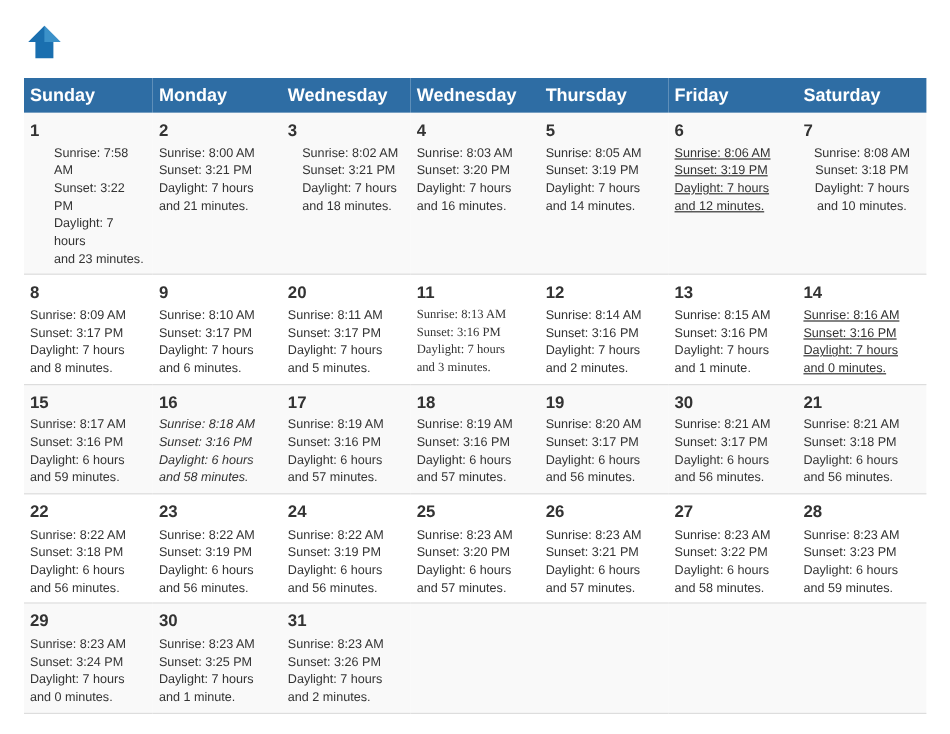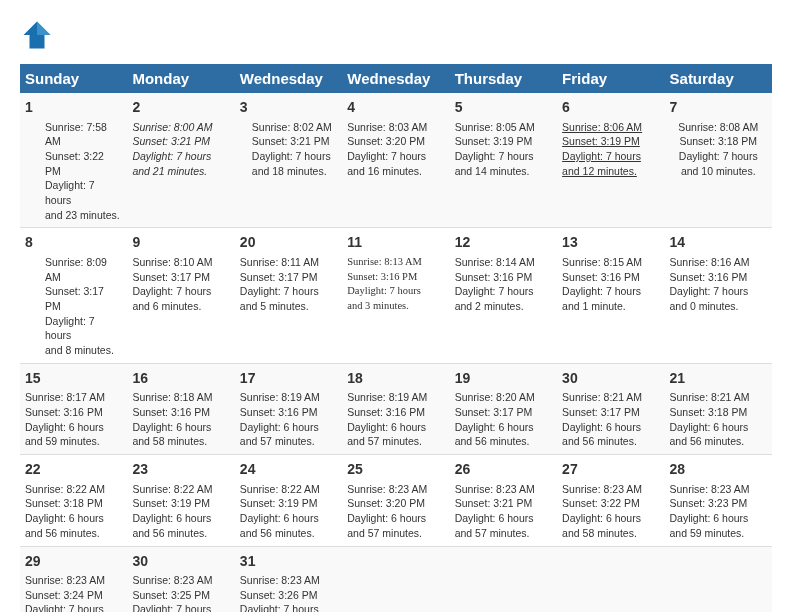--- a/index.html
+++ b/index.html
@@ -126,21 +126,21 @@
   <tr>
         <td>
           <span class="day-num">1</span>
           <div class="day-info" style="white-space: pre-line; margin-left: 20px;">Sunrise: 7:58 AM
 Sunset: 3:22 PM
 Daylight: 7 hours
 and 23 minutes.</div>
         </td>
         <td>
           <span class="day-num">2</span>
-          <div class="day-info" style="white-space: pre-line; font-style: italic;">Sunrise: 8:00 AM
+          <div class="day-info" style="white-space: pre-line;">Sunrise: 8:00 AM
 Sunset: 3:21 PM
 Daylight: 7 hours
 and 21 minutes.</div>
         </td>
         <td>
           <span class="day-num">3</span>
           <div class="day-info" style="white-space: pre-line; margin-left: 12px;">Sunrise: 8:02 AM
 Sunset: 3:21 PM
 Daylight: 7 hours
 and 18 minutes.</div>
@@ -170,21 +170,21 @@
           <span class="day-num">7</span>
           <div class="day-info" style="white-space: pre-line; text-align: center;">Sunrise: 8:08 AM
 Sunset: 3:18 PM
 Daylight: 7 hours
 and 10 minutes.</div>
         </td>
       </tr>
       <tr>
         <td>
           <span class="day-num">8</span>
-          <div class="day-info" style="white-space: pre-line; margin-left: 20px;">Sunrise: 8:09 AM
+          <div class="day-info" style="white-space: pre-line;">Sunrise: 8:09 AM
 Sunset: 3:17 PM
 Daylight: 7 hours
 and 8 minutes.</div>
         </td>
         <td>
           <span class="day-num">9</span>
           <div class="day-info" style="white-space: pre-line;">Sunrise: 8:10 AM
 Sunset: 3:17 PM
 Daylight: 7 hours
 and 6 minutes.</div>
@@ -212,37 +212,37 @@
         </td>
         <td>
           <span class="day-num">13</span>
           <div class="day-info" style="white-space: pre-line;">Sunrise: 8:15 AM
 Sunset: 3:16 PM
 Daylight: 7 hours
 and 1 minute.</div>
         </td>
         <td>
           <span class="day-num">14</span>
-          <div class="day-info" style="white-space: pre-line;">Sunrise: 8:16 AM
+          <div class="day-info" style="white-space: pre-line; text-decoration: underline;">Sunrise: 8:16 AM
 Sunset: 3:16 PM
 Daylight: 7 hours
 and 0 minutes.</div>
         </td>
       </tr>
       <tr>
         <td>
           <span class="day-num">15</span>
           <div class="day-info" style="white-space: pre-line;">Sunrise: 8:17 AM
 Sunset: 3:16 PM
 Daylight: 6 hours
 and 59 minutes.</div>
         </td>
         <td>
           <span class="day-num">16</span>
-          <div class="day-info" style="white-space: pre-line;">Sunrise: 8:18 AM
+          <div class="day-info" style="white-space: pre-line; font-style: italic;">Sunrise: 8:18 AM
 Sunset: 3:16 PM
 Daylight: 6 hours
 and 58 minutes.</div>
         </td>
         <td>
           <span class="day-num">17</span>
           <div class="day-info" style="white-space: pre-line;">Sunrise: 8:19 AM
 Sunset: 3:16 PM
 Daylight: 6 hours
 and 57 minutes.</div>

